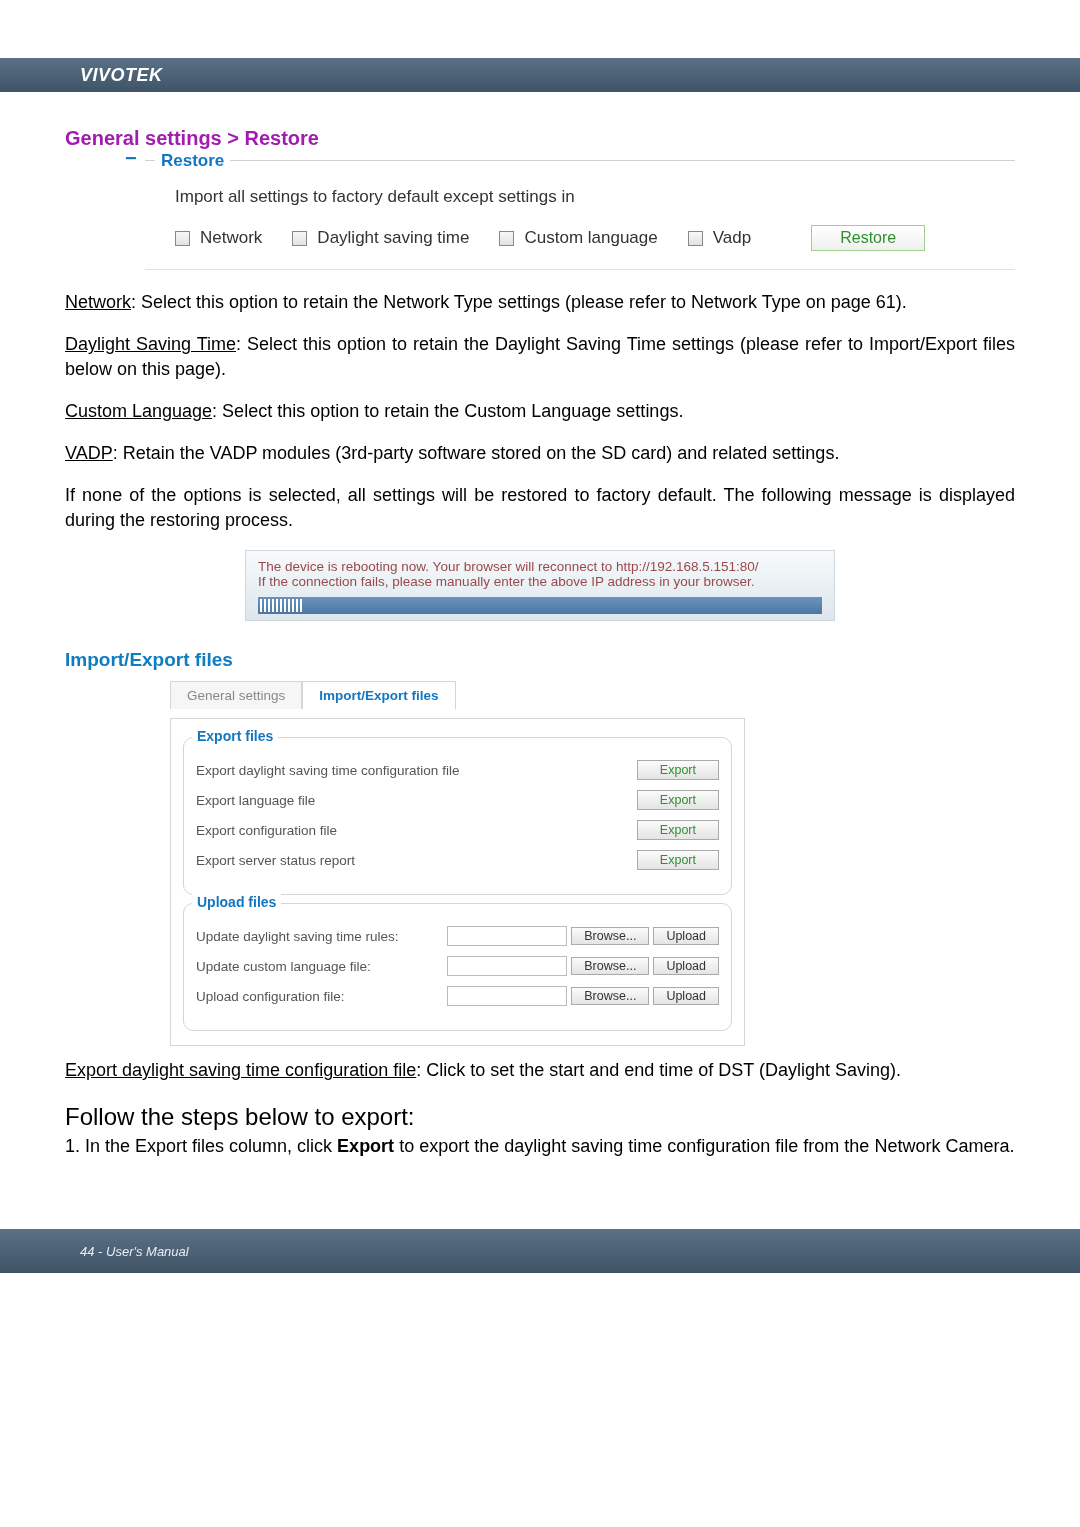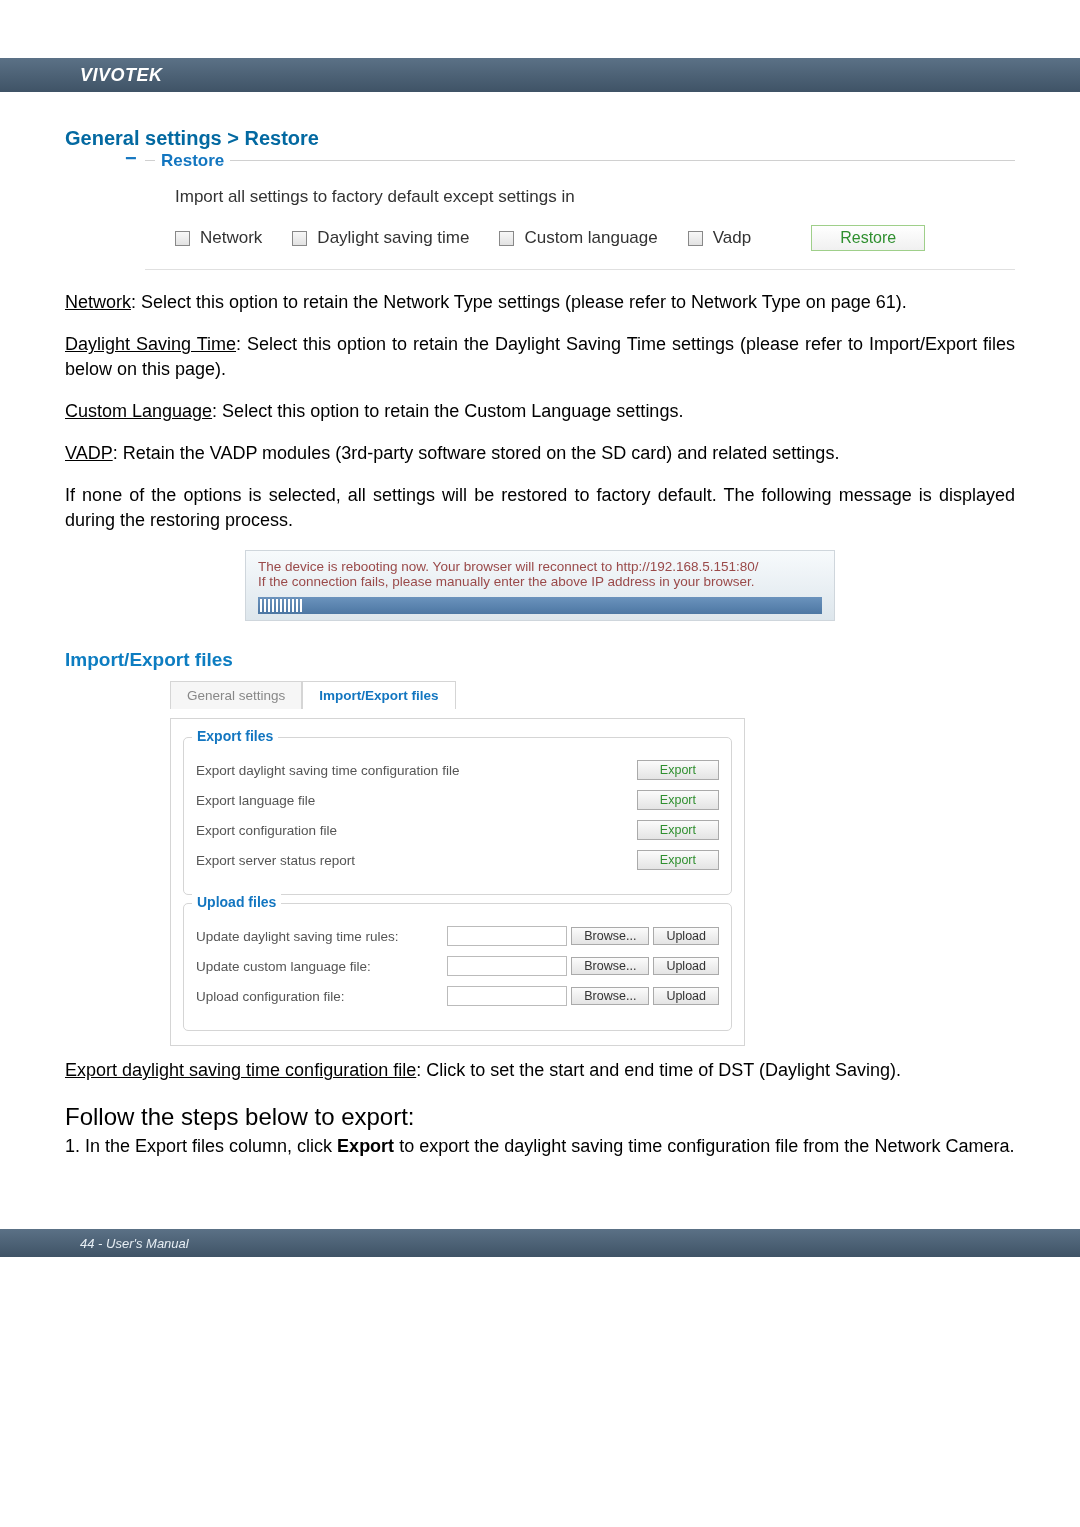--- a/index.html
+++ b/index.html
@@ -5,21 +5,21 @@
   * { box-sizing: border-box; margin: 0; padding: 0; }
   html, body { width: 1080px; background: #fff; font-family: Arial, Helvetica, sans-serif; color: #000; }
   .topbar { height: 58px; background: #fff; }
   .headerband {
     height: 34px;
     background: linear-gradient(to bottom, #5b7186, #3f5366);
     display: flex; align-items: center; padding-left: 80px;
   }
   .headerband span { color: #fff; font-weight: bold; font-style: italic; font-size: 18px; letter-spacing: 0.5px; }
   .content { padding: 35px 65px 30px 65px; }
-  .h2 { color: #0369a1; font-weight: bold; font-size: 20px; margin-bottom: 10px; }
+  .h2 { color: #a21caf; font-weight: bold; font-size: 20px; margin-bottom: 10px; }
   .restore-box {
     margin-left: 80px; border-top: 1px solid #d0d0d0; border-bottom: 1px solid #e0e0e0;
     padding: 6px 10px 18px 10px; position: relative; margin-bottom: 20px;
   }
   .restore-legend { position: relative; top: -16px; background: #fff; display: inline-block; padding: 0 6px; color: #1376c0; font-weight: bold; font-size: 17px; }
   .restore-bullet { position: absolute; left: -20px; top: -14px; color: #1376c0; font-size: 20px; font-weight: bold; }
   .restore-text { font-size: 17px; margin: 0 0 18px 20px; color: #333; }
   .checkrow { display: flex; align-items: center; gap: 10px; margin-left: 20px; }
   .cbx { width: 15px; height: 15px; border: 1px solid #888; background: linear-gradient(#f8f8f8,#e2e2e2); }
   .cbl { font-size: 17px; color: #333; margin-right: 20px; }
@@ -37,35 +37,35 @@
   .progress { margin-top: 8px; height: 17px; background: linear-gradient(#6b93bd,#4d77a3); position: relative; }
   .progress .stripes {
     position: absolute; left: 2px; top: 2px; width: 44px; height: 13px;
     background: repeating-linear-gradient(90deg,#fff 0,#fff 2px,transparent 2px,transparent 4px);
   }
   .h3 { color: #0d7dc1; font-weight: bold; font-size: 19px; margin: 28px 0 10px 0; }
   .panel { margin: 10px 0 12px 105px; width: 575px; border: 1px solid #d5d5d5; padding: 10px 12px 14px 12px; background: #fff; }
   .tabs { margin: 0 0 -1px 105px; display: flex; }
   .tab { border: 1px solid #d5d5d5; border-bottom: none; padding: 6px 16px; font-size: 13.5px; color: #888; background: #f6f6f6; }
   .tab.active { color: #1376c0; font-weight: bold; background: #fff; }
-  .fieldset { border: 1px solid #d5d5d5; border-radius: 5px; padding: 12px 12px 14px 12px; margin-top: 8px; position: relative; }
+  .fieldset { border: 1px solid #d5d5d5; border-radius: 10px; padding: 12px 12px 14px 12px; margin-top: 8px; position: relative; }
   .legend { position: absolute; top: -10px; left: 8px; background: #fff; padding: 0 5px; color: #1376c0; font-weight: bold; font-size: 14px; }
   .row { display: flex; align-items: center; margin: 10px 0; }
   .row .lbl { flex: 1; font-size: 13.5px; color: #555; }
   .input-small { width: 120px; height: 20px; border: 1px solid #bbb; background: #fff; margin-right: 4px; }
   .btn {
     border: 1px solid #aaa; padding: 1px 12px; font-size: 12.5px;
     background: linear-gradient(#fbfbfb,#e4e4e4); color: #333;
   }
   .btn.exp { color: #2f8f2f; padding: 2px 22px; }
   .follow { font-size: 24px; line-height: 1.4; }
   .steps { font-size: 18px; line-height: 1.4; margin-left: 0; list-style: none; }
   .steps li { padding-left: 30px; text-indent: -30px; text-align: justify; }
   .footer {
-    margin-top: 40px; height: 28px;
+    margin-top: 40px; height: 44px;
     background: linear-gradient(to bottom, #5b7186, #3f5366);
     display: flex; align-items: center; padding-left: 80px;
   }
   .footer span { color: #e7eef4; font-style: italic; font-size: 13px; }
 </style>
 </head>
 <body>
 
 <div class="topbar"></div>
 <div class="headerband">

